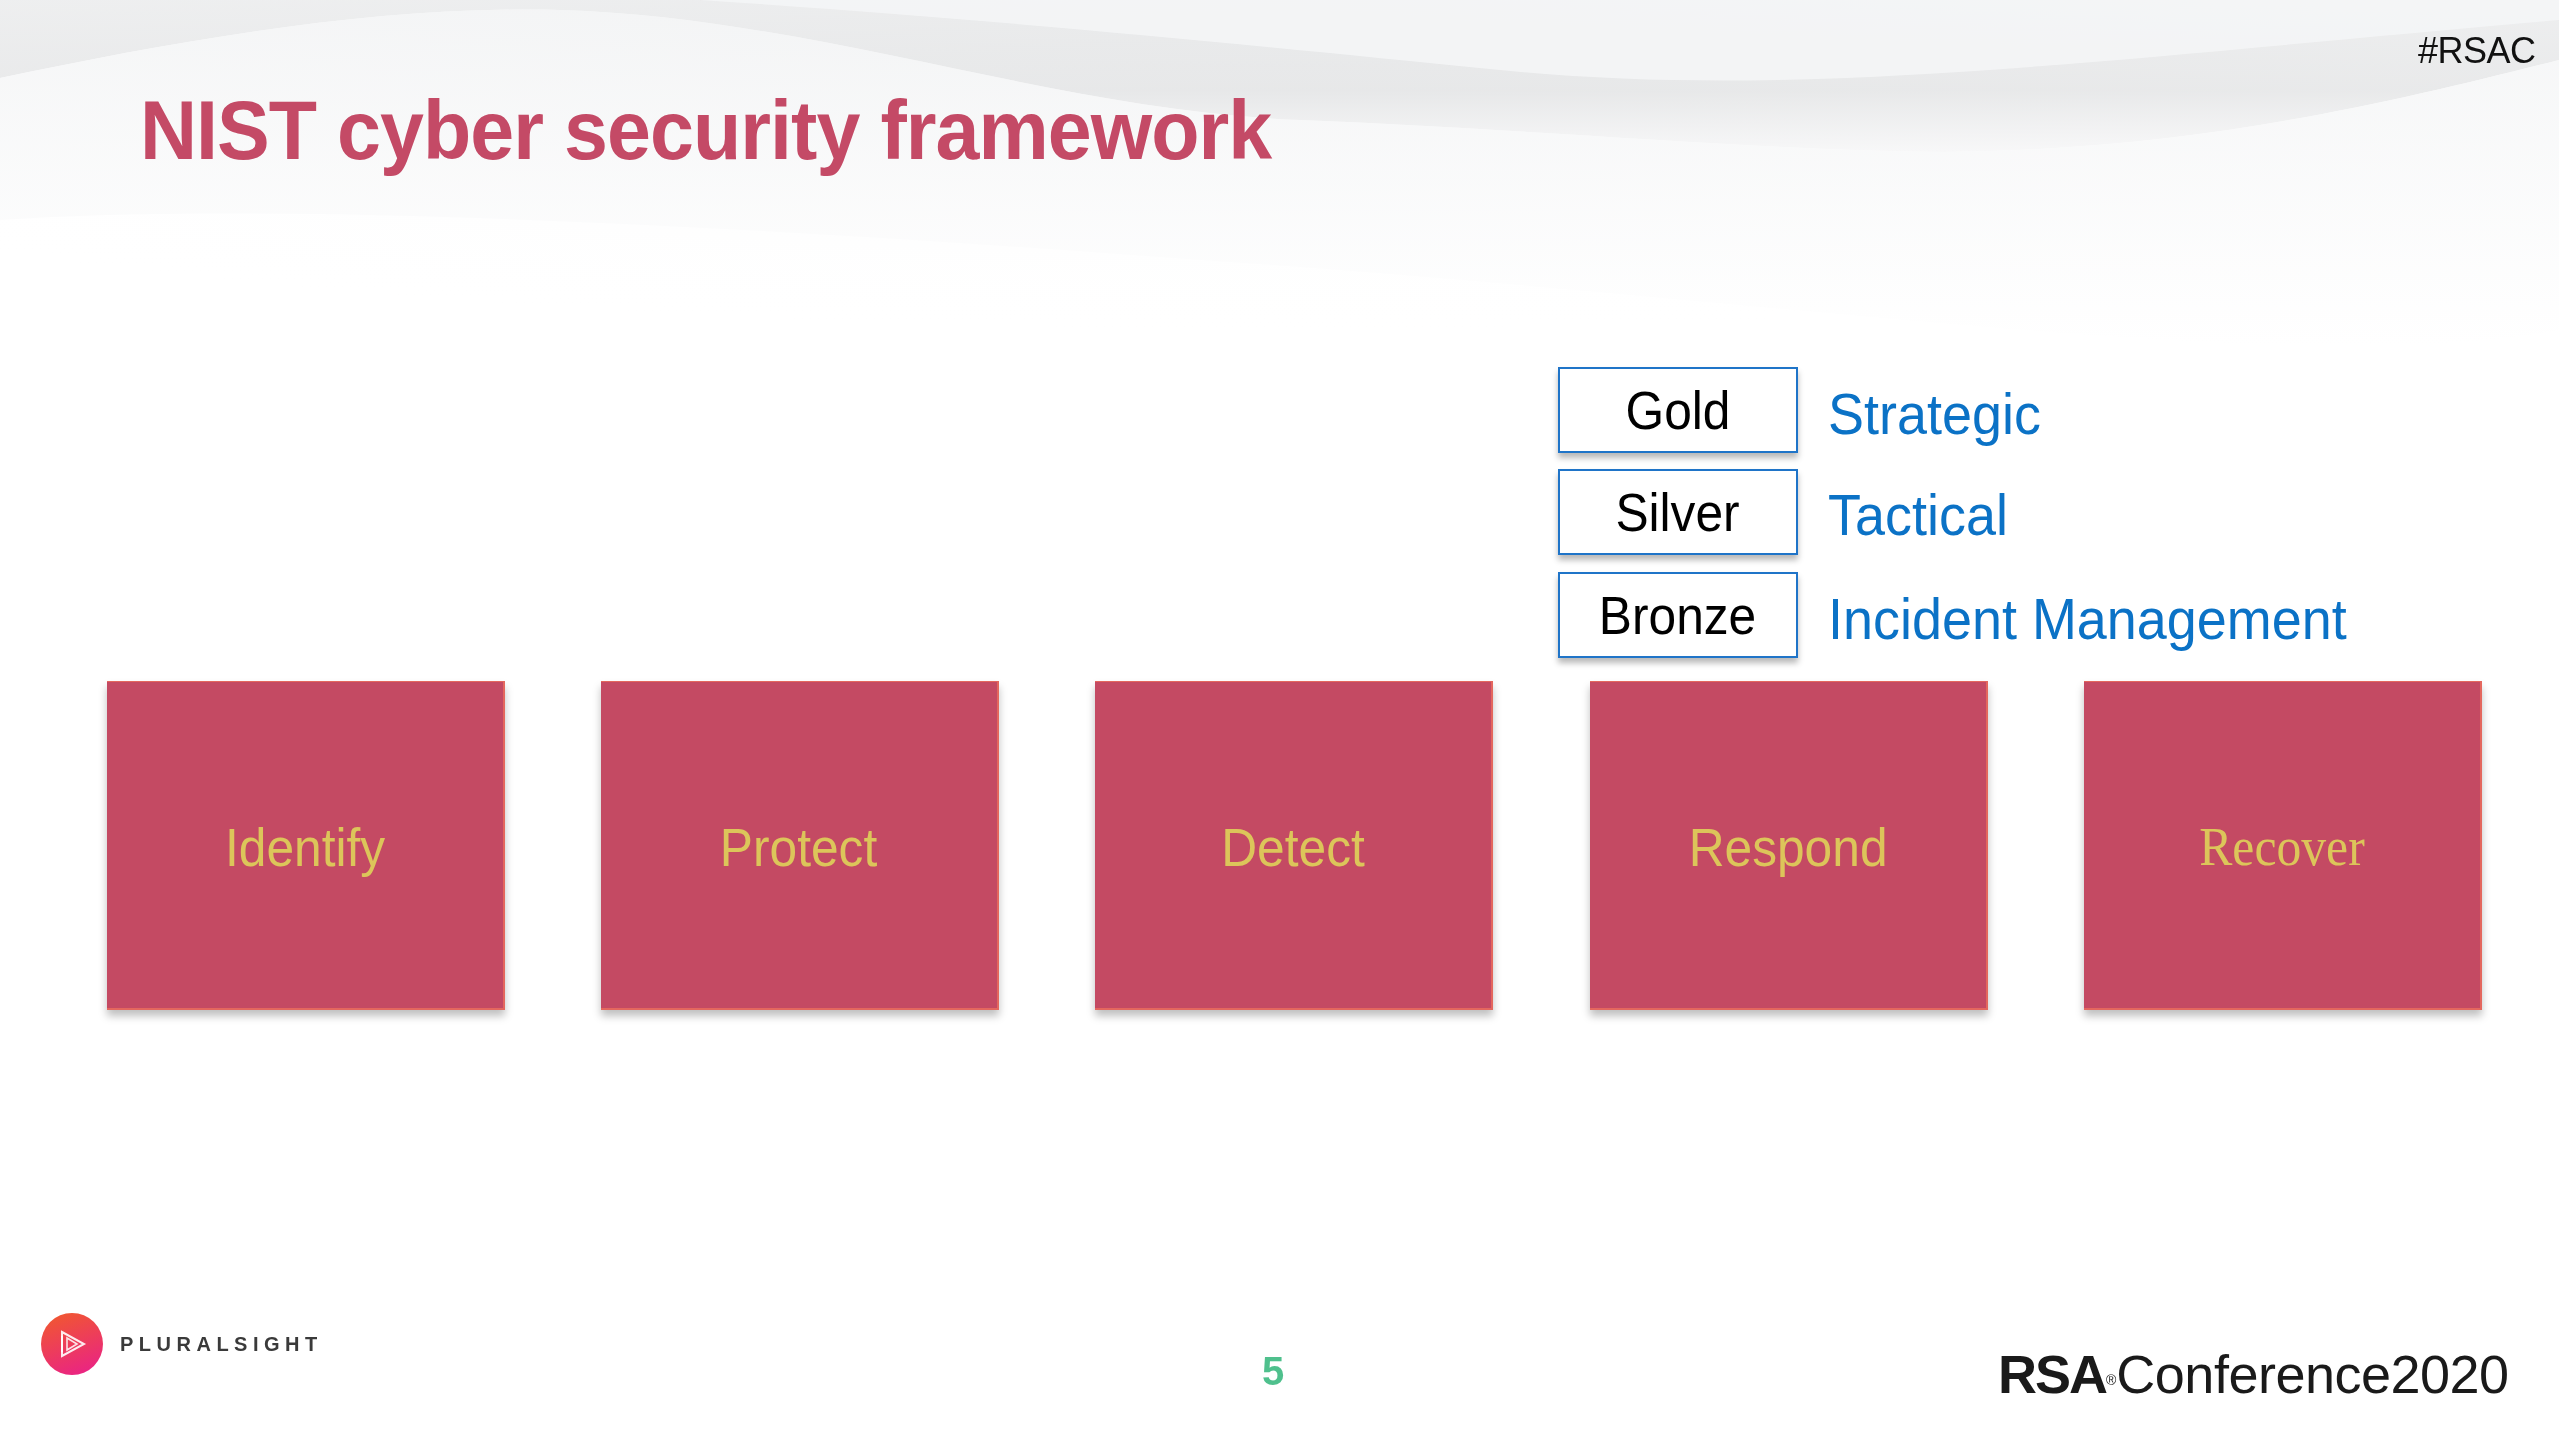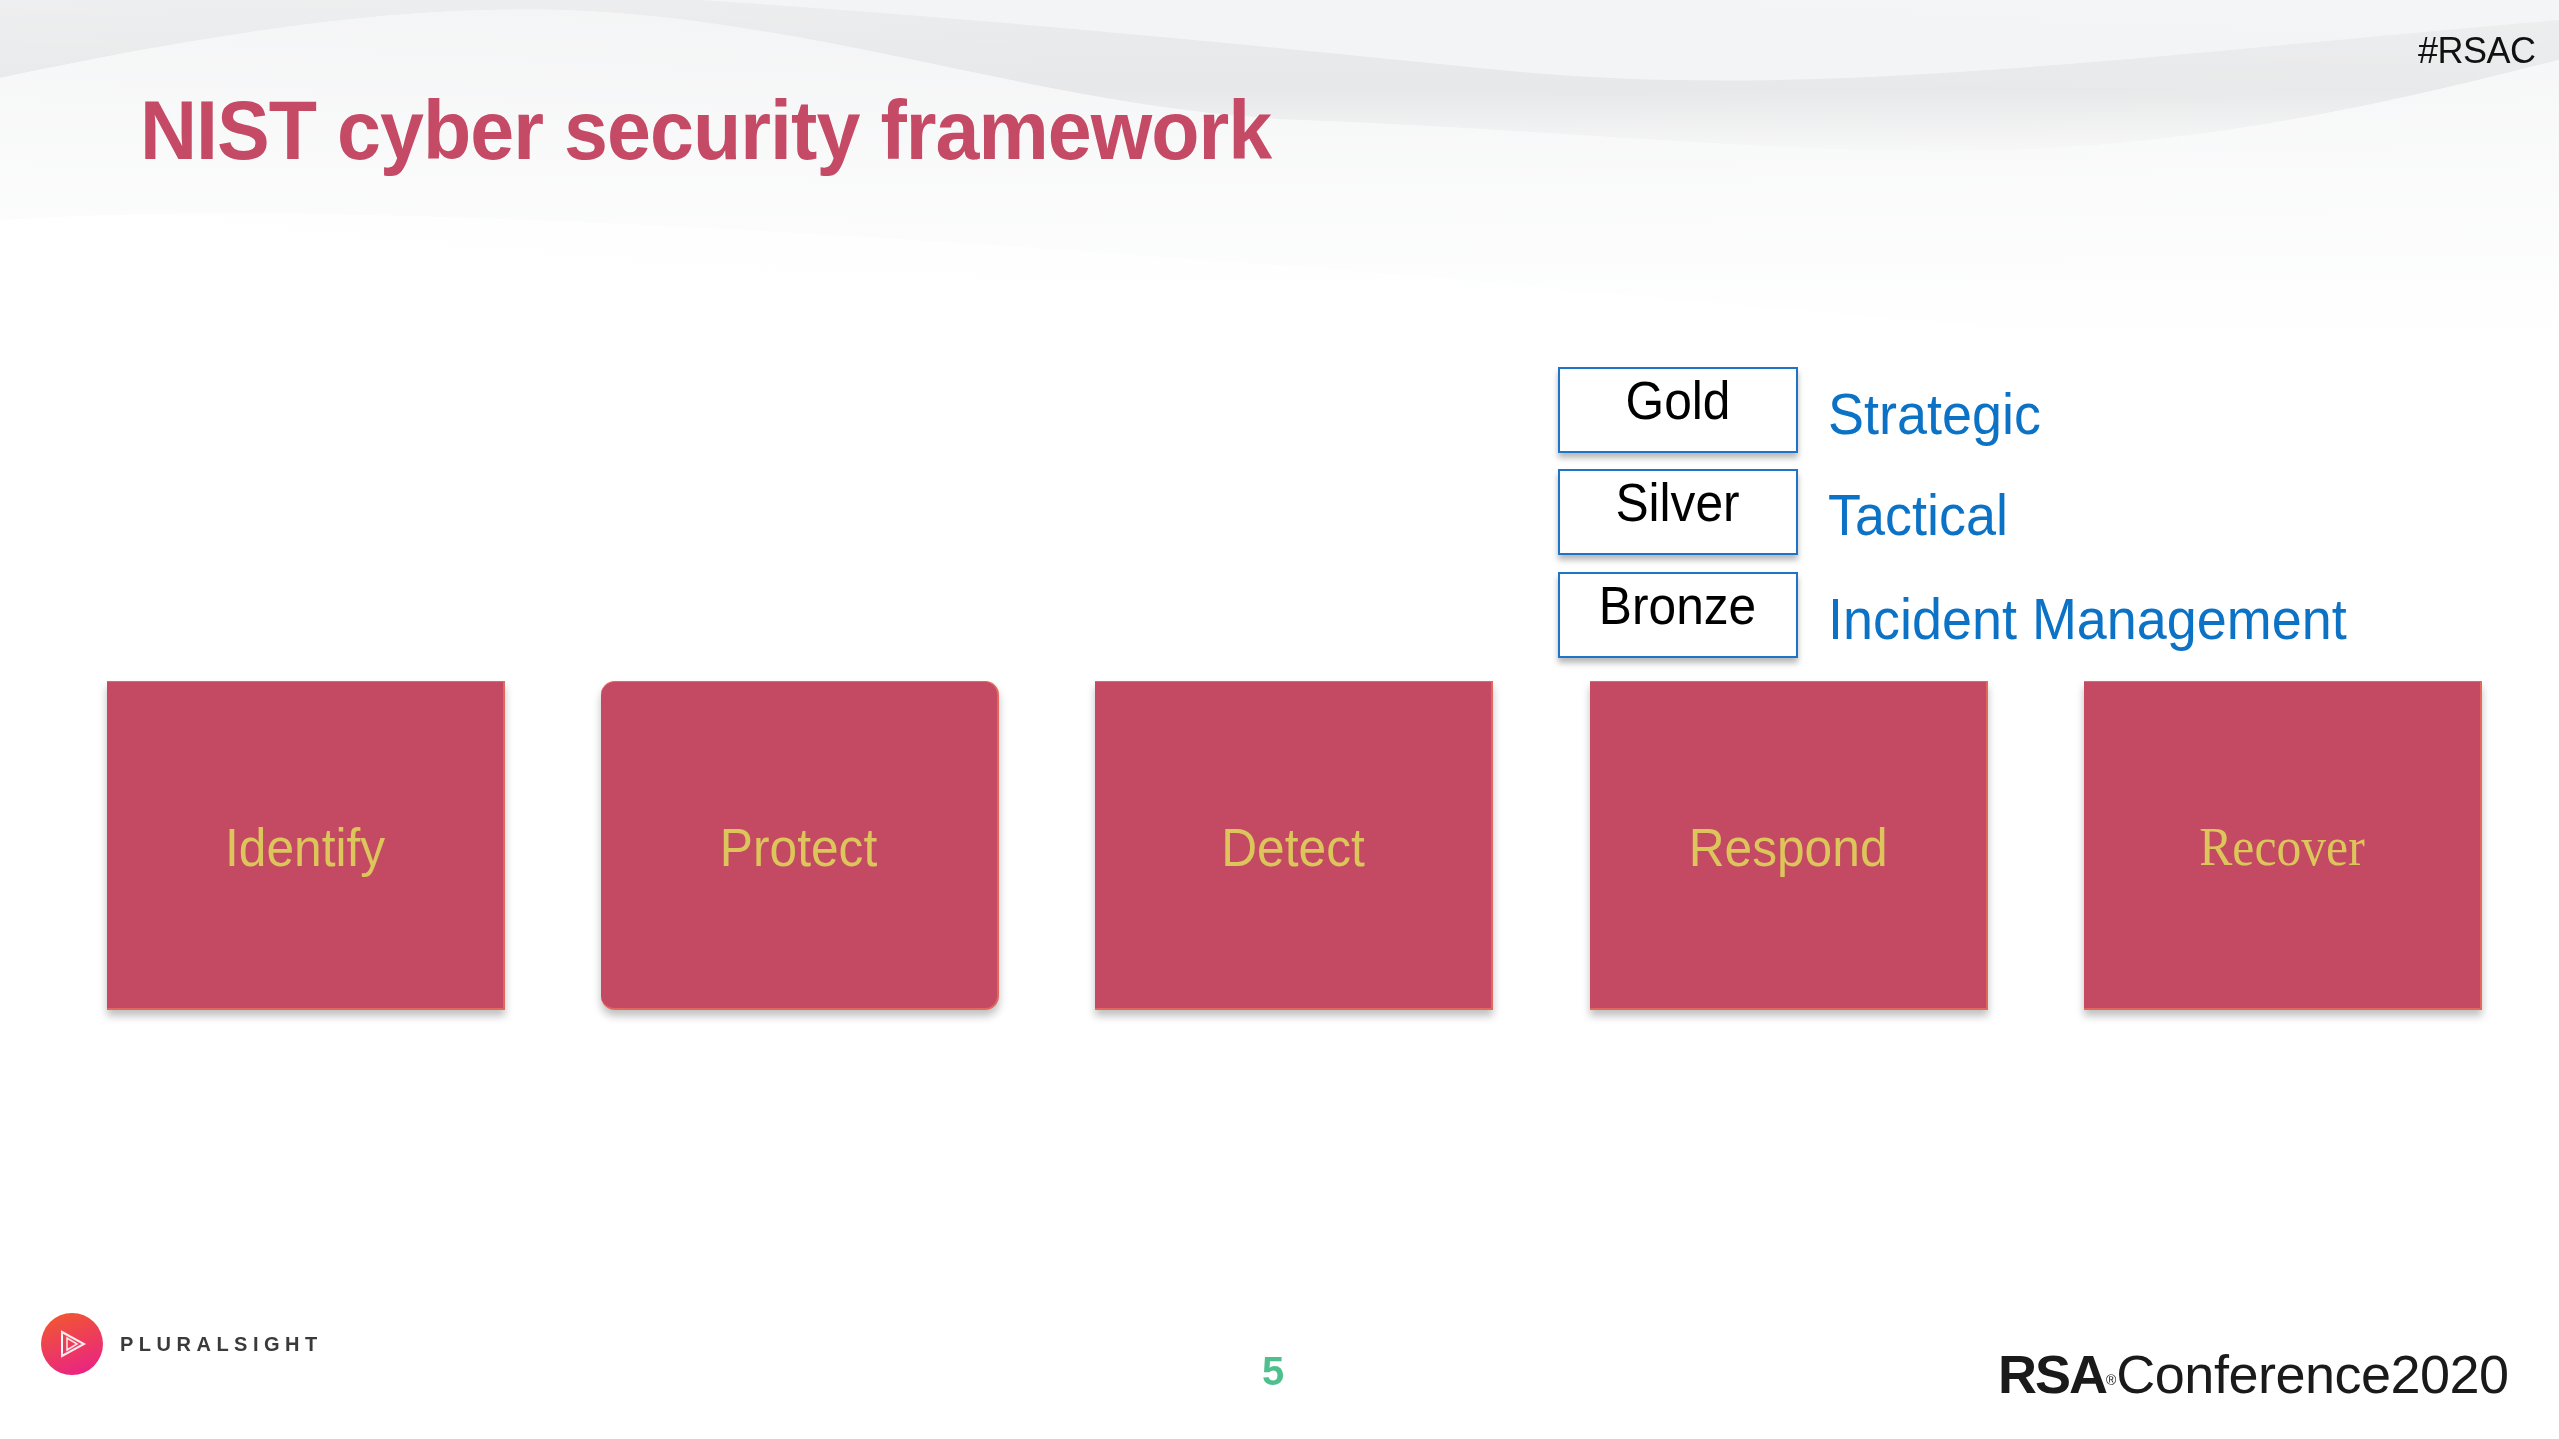--- a/index.html
+++ b/index.html
@@ -18,21 +18,21 @@
     position: absolute; left: 140px; top: 82px;
     font-family: "Liberation Sans", sans-serif; font-weight: bold;
     font-size: 84px; color: #c44a66; white-space: nowrap;
     transform-origin: left top; transform: scaleX(0.94);
     letter-spacing: -1px;
   }
   .level-box {
     position: absolute; left: 1558px; width: 236px; height: 82px;
     border: 2px solid #1f74c8; background: #fff;
     box-shadow: 0 5px 6px rgba(0,0,0,0.28);
-    display: flex; justify-content: center;
+    display: flex; align-items: center; justify-content: center;
     font-family: "Liberation Sans", sans-serif; font-size: 54px; color: #000;
     transform-origin: center; 
   }
   .level-box span { display: inline-block; transform: scaleX(0.92); }
   .level-desc {
     position: absolute; left: 1828px;
     font-family: "Liberation Sans", sans-serif; font-size: 58px; color: #0b72c6;
     white-space: nowrap; transform-origin: left center; transform: scaleX(0.93);
   }
   .fn-box {
@@ -106,21 +106,21 @@
 <div class="level-desc" style="top:481px;">Tactical</div>
 
 <div class="level-box" style="top:572px;">
   <span>Bronze</span>
 </div>
 <div class="level-desc" style="top:585px;">Incident Management</div>
 
 <div class="fn-box" style="left:75px;">
   <span>Identify</span>
 </div>
-<div class="fn-box" style="left:569px;border-radius:14px;">
+<div class="fn-box" style="left:569px;">
   <span>Protect</span>
 </div>
 <div class="fn-box" style="left:1063px;">
   <span>Detect</span>
 </div>
 <div class="fn-box" style="left:1558px;">
   <span>Respond</span>
 </div>
 <div class="fn-box" style="left:2052px;font-family:Liberation Serif, serif;">
   <span>Recover</span>

